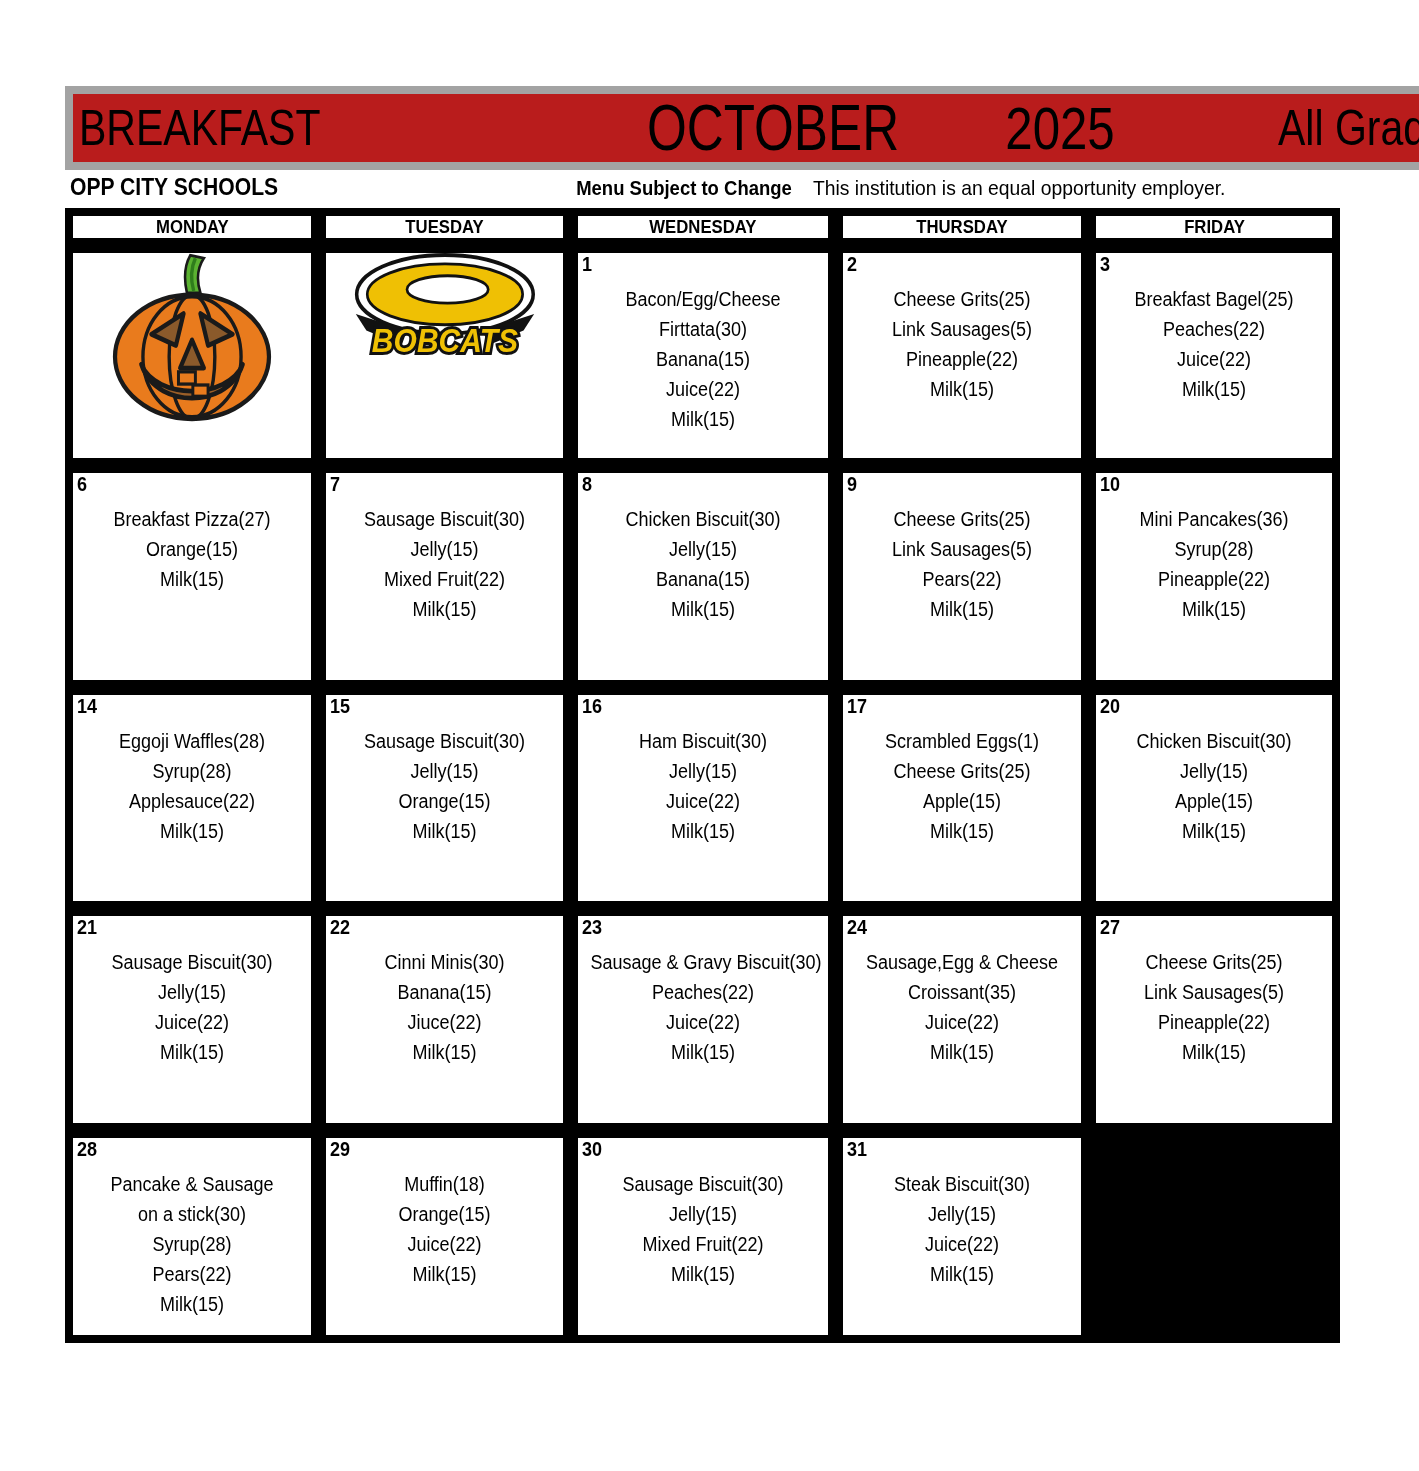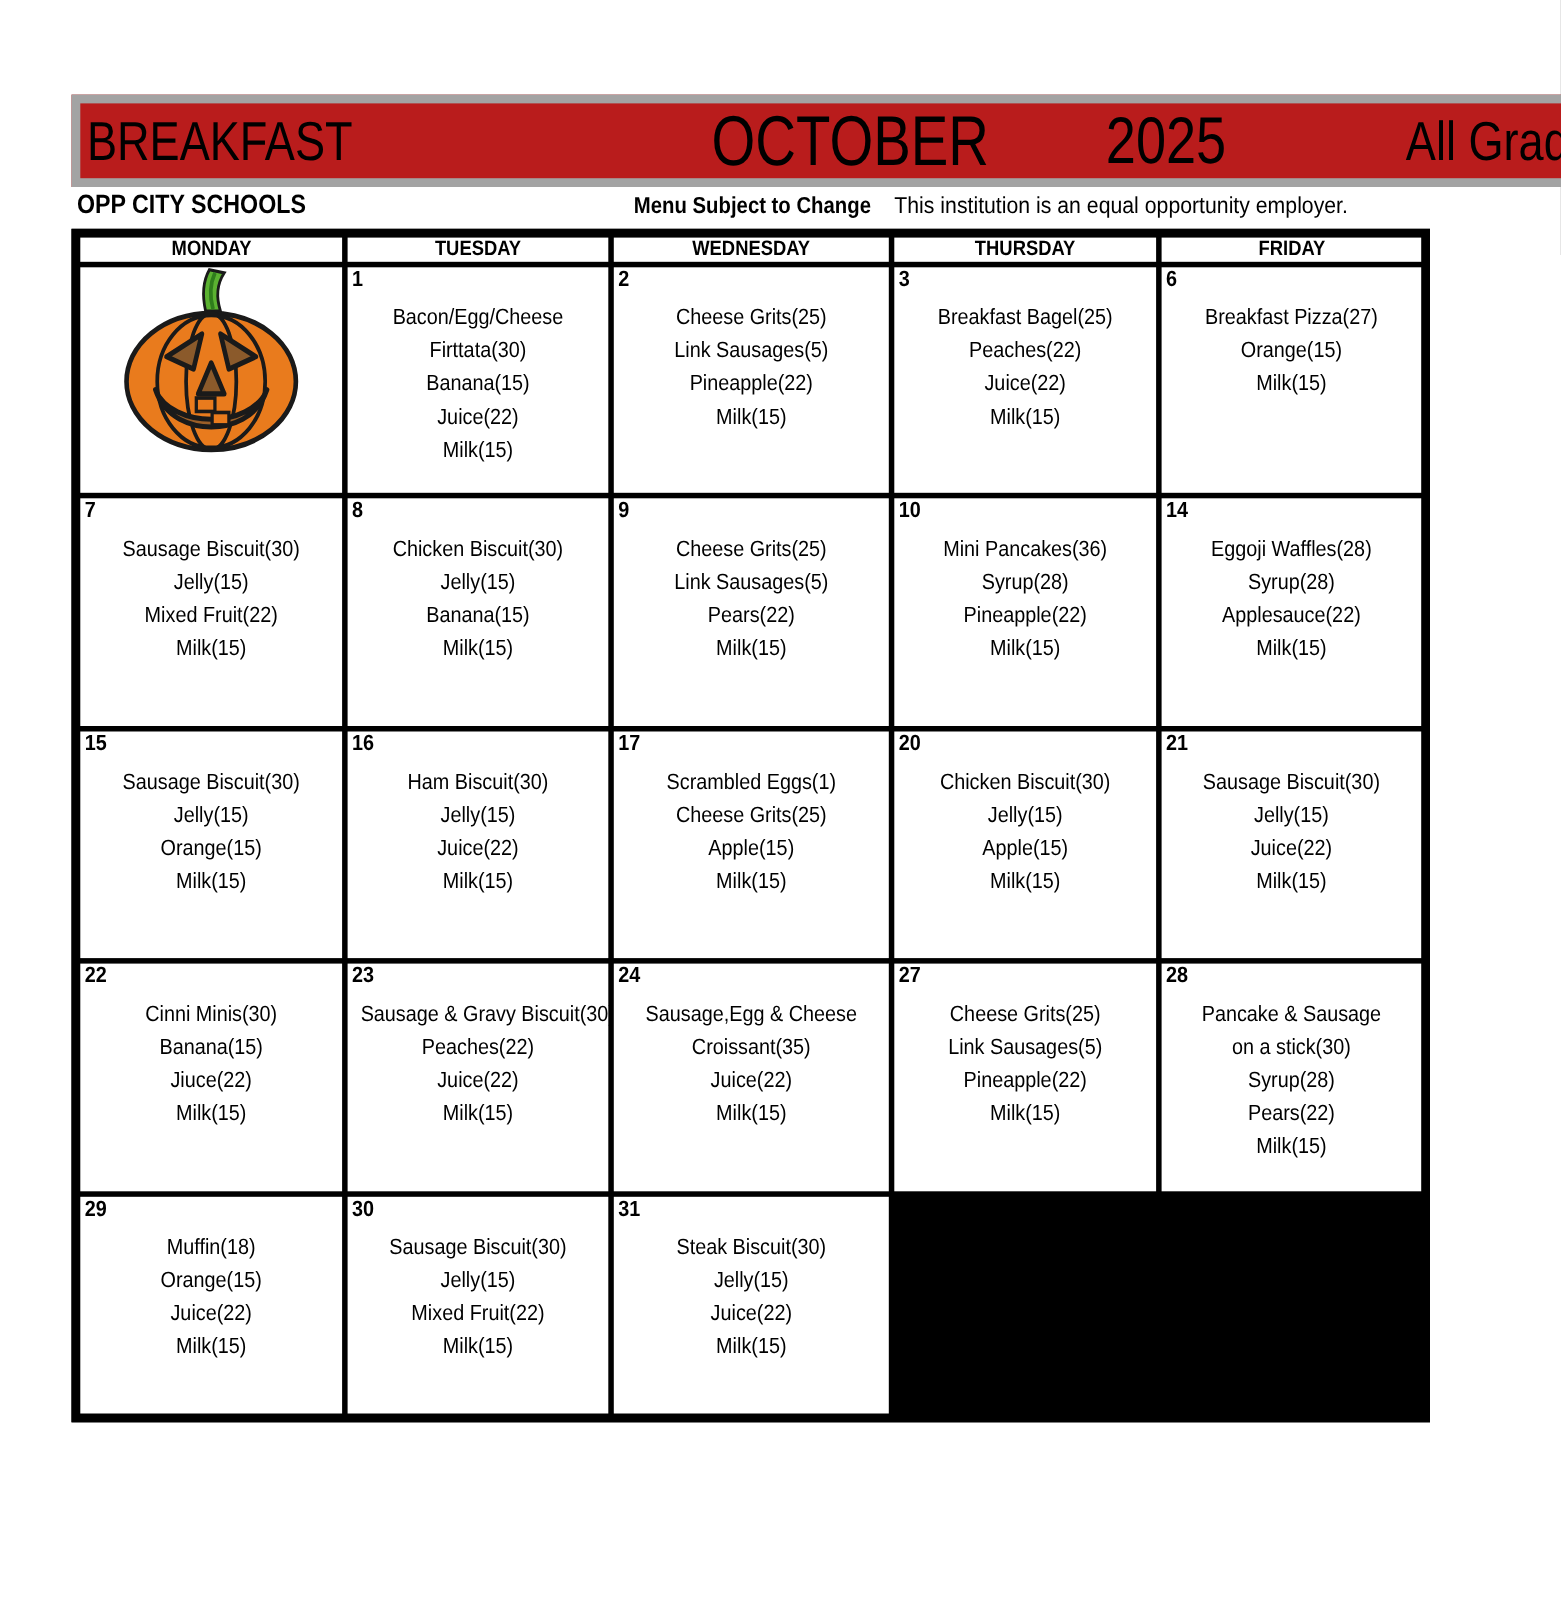--- a/index.html
+++ b/index.html
@@ -39,21 +39,21 @@
     font-size:21px;
     transform:scaleX(0.92); transform-origin:left top; white-space:nowrap;
   }
 
   
   #grid {
     position:absolute; left:65px; top:208px;
     display:grid;
     grid-template-columns:238px 237px 250px 238px 236px;
     grid-template-rows:22px 205px 207px 206px 207px 197px;
-    gap:5px;
+    gap:15px;
     background:#000;
     border:8px solid #000;
   }
   .day-header {
     background:#fff;
     display:flex; align-items:center; justify-content:center;
     font-weight:bold; font-size:19px;
   }
   .day-header span { transform:scaleX(0.88); white-space:nowrap; }
   .cell { background:#fff; position:relative; }
@@ -111,20 +111,31 @@
     <ellipse cx="100" cy="110" rx="27" ry="66" fill="none" stroke="#1a1a1a" stroke-width="4"></ellipse>
     <path d="M52 86 L90 64 L81 98 Z" fill="var(--pumpkin_feature)" stroke="#1a1a1a" stroke-width="5" stroke-linejoin="round"></path>
     <path d="M148 86 L110 64 L119 98 Z" fill="var(--pumpkin_feature)" stroke="#1a1a1a" stroke-width="5" stroke-linejoin="round"></path>
     <path d="M100 92 L86 122 L114 122 Z" fill="var(--pumpkin_feature)" stroke="#1a1a1a" stroke-width="5" stroke-linejoin="round"></path>
     <path d="M40 118 C58 156 142 156 160 118 C150 146 120 154 100 154 C80 154 50 146 40 118 Z" fill="var(--pumpkin_mouth)" stroke="#1a1a1a" stroke-width="5" stroke-linejoin="round"></path>
     <rect x="84" y="126" width="20" height="13" fill="var(--pumpkin_orange)" stroke="#1a1a1a" stroke-width="3.5"></rect>
     <rect x="101" y="140" width="18" height="12" fill="var(--pumpkin_orange)" stroke="#1a1a1a" stroke-width="3.5"></rect>
   </svg></div>
   </div>
     <div class="cell">
+    <span class="daynum"></span>
+    <div class="cell-body img-bobcats" style="margin-top: 0px;"><svg viewBox="0 0 210 115" width="206" height="113">
+    <ellipse cx="105" cy="42" rx="100" ry="40" fill="#fff" stroke="#111" stroke-width="4"></ellipse>
+    <ellipse cx="105" cy="42" rx="88" ry="31" fill="var(--bobcats_gold)" stroke="#111" stroke-width="3"></ellipse>
+    <ellipse cx="108" cy="37" rx="46" ry="14" fill="#fff" stroke="#111" stroke-width="3"></ellipse>
+    <polygon points="4,62 62,79 56,94 16,79" fill="#111"></polygon>
+    <polygon points="206,62 148,79 154,94 194,79" fill="#111"></polygon>
+    <text x="105" y="101" text-anchor="middle" font-family="Liberation Sans, sans-serif" font-weight="bold" font-style="italic" font-size="34" fill="var(--bobcats_gold)" stroke="#111" stroke-width="6" paint-order="stroke">BOBCATS</text>
+  </svg></div>
+  </div>
+    <div class="cell">
     <span class="daynum">1</span>
     <div class="cell-body">
         <div class="menu-line">Bacon/Egg/Cheese</div>
         <div class="menu-line">Firttata(30)</div>
         <div class="menu-line">Banana(15)</div>
         <div class="menu-line">Juice(22)</div>
         <div class="menu-line">Milk(15)</div>
       </div>
   </div>
     <div class="cell">

